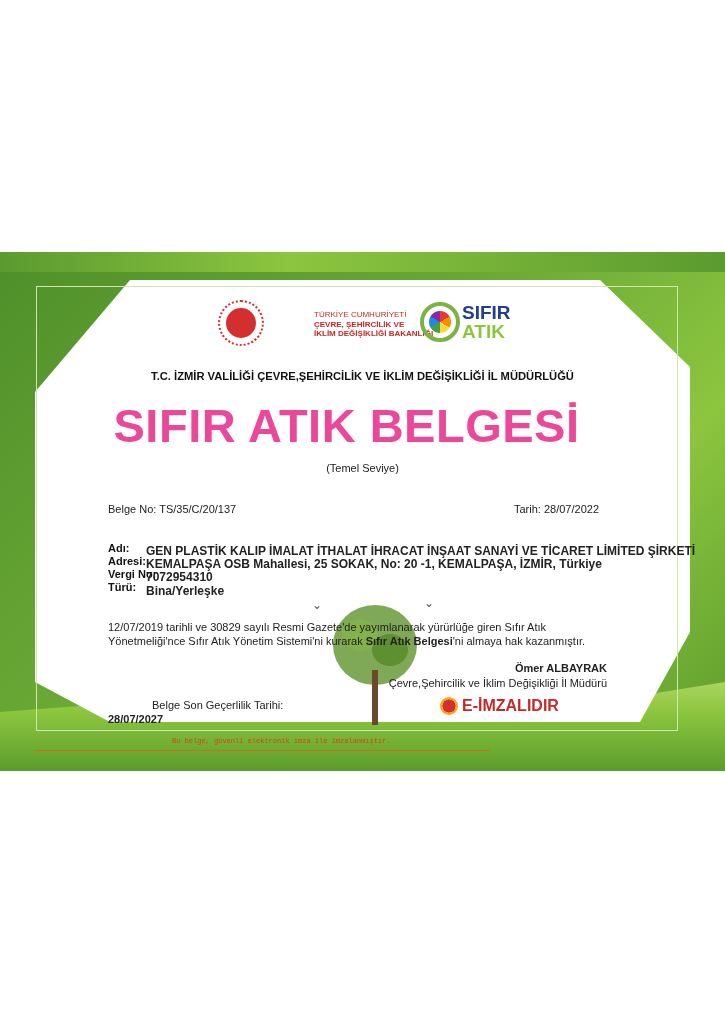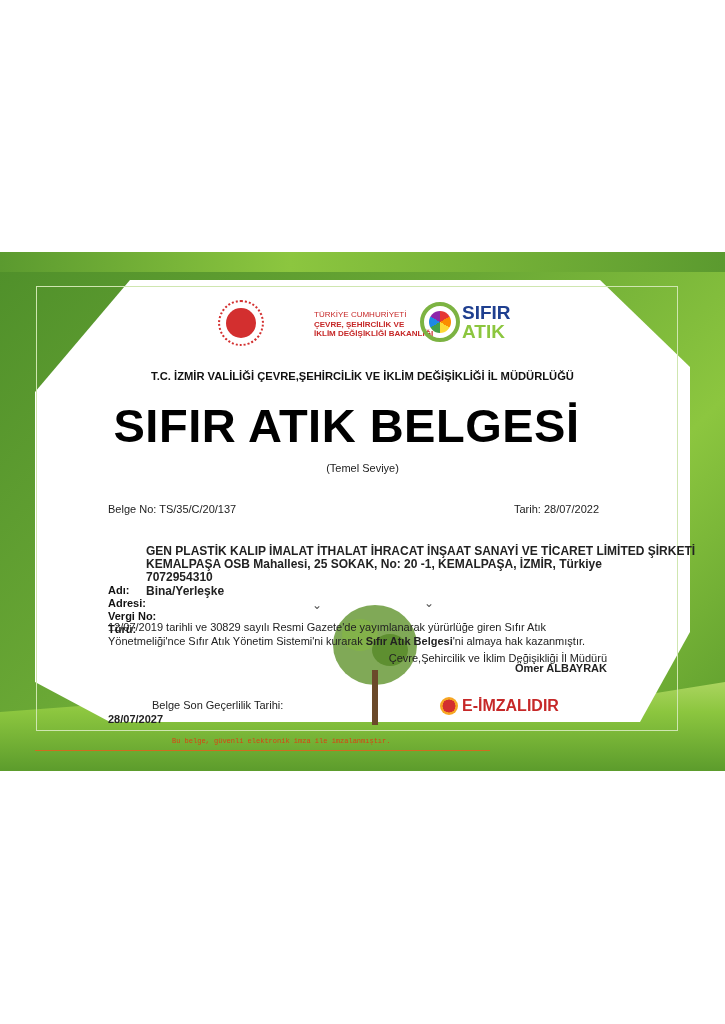--- a/index.html
+++ b/index.html
@@ -13,29 +13,29 @@
   .abs { position:absolute; }
   .ministry-logo { left:218px; top:300px; width:46px; height:46px; border-radius:50%; border:2px dotted #d32f2f; box-sizing:border-box; display:flex; align-items:center; justify-content:center; }
   .ministry-logo .inner { width:30px; height:30px; border-radius:50%; background:#d32f2f; }
   .ministry-text { left:270px; top:310px; font-size:8px; font-weight:bold; color:#c62828; line-height:9.5px;margin-left:44px; }
   .ministry-text .l1 { font-weight:normal; }
   .zw-logo { left:420px; top:302px; width:40px; height:40px; border-radius:50%; border:4px solid #7cb342; box-sizing:border-box; display:flex; align-items:center; justify-content:center; }
   .zw-logo .flower { width:22px; height:22px; border-radius:50%; background:conic-gradient(#e53935 0 60deg,#fb8c00 0 120deg,#fdd835 0 180deg,#43a047 0 240deg,#1e88e5 0 300deg,#8e24aa 0 360deg); }
   .zw-text { left:462px; top:303px; font-size:19px; font-weight:bold; line-height:19px; }
   .zw-text .a { color:#1f3f8f; } .zw-text .b { color:#8cc63f; }
   .directorate { left:0; width:725px; top:370px; text-align:center; font-size:11.2px; font-weight:bold; color:#111; }
-  .title { left:0; width:693px; top:398px; text-align:center; font-size:47px; font-weight:bold; color:#000000; letter-spacing:0.5px; }
+  .title { left:0; width:693px; top:398px; text-align:center; font-size:47px; font-weight:bold; color:#ec4899; letter-spacing:0.5px; }
   .subtitle { left:0; width:725px; top:462px; text-align:center; font-size:11px; color:#222; }
   .docno { left:108px; top:503px; font-size:11px; }
   .date { right:126px; top:503px; font-size:11px; }
-  .field { left:108px; font-size:11px; font-weight:bold; color:#111;margin-top:42px; }
+  .field { left:108px; font-size:11px; font-weight:bold; color:#111; }
   .fval { left:146px; font-size:12px; font-weight:bold; color:#222; }
   .body-text { left:108px; top:620px; width:500px; font-size:11px; line-height:14px; color:#222; position:absolute; }
   .signer { right:118px; top:662px; font-size:11px; font-weight:bold; text-align:right; }
-  .signer-title { right:118px; top:652px; font-size:11px; text-align:right; }
+  .signer-title { right:118px; top:677px; font-size:11px; text-align:right; }
   .eimza { left:418px; top:697px; display:flex; align-items:center; gap:4px;padding-left:22px; }
   .rosette { width:18px; height:18px; border-radius:50%; background:radial-gradient(#d32f2f 50%, #f6a623 52%); }
   .eimza-text { font-size:16px; font-weight:bold; color:#c62828; }
   .validity-label { left:108px; top:699px; font-size:11px;padding-left:44px; }
   .validity-date { left:108px; top:713px; font-size:11px; font-weight:bold; }
   .esig-note { left:172px; top:737px; font-size:7px; color:#d84315; font-family:Liberation Mono, monospace; }
   .redline { left:35px; top:750px; width:455px; height:1px; background:#d26b1f; }
   .tree { left:330px; top:600px; width:90px; height:130px; }
   .birds { font-size:12px; color:#555; }
 </style>

